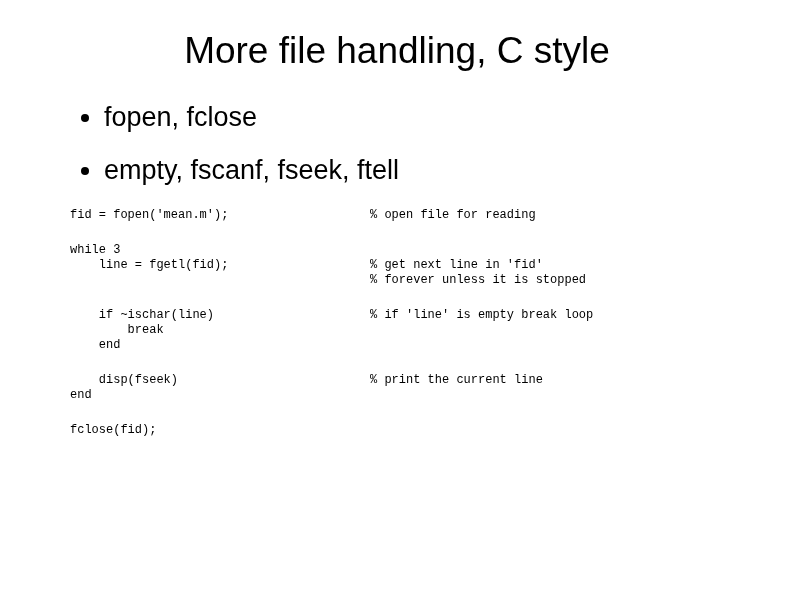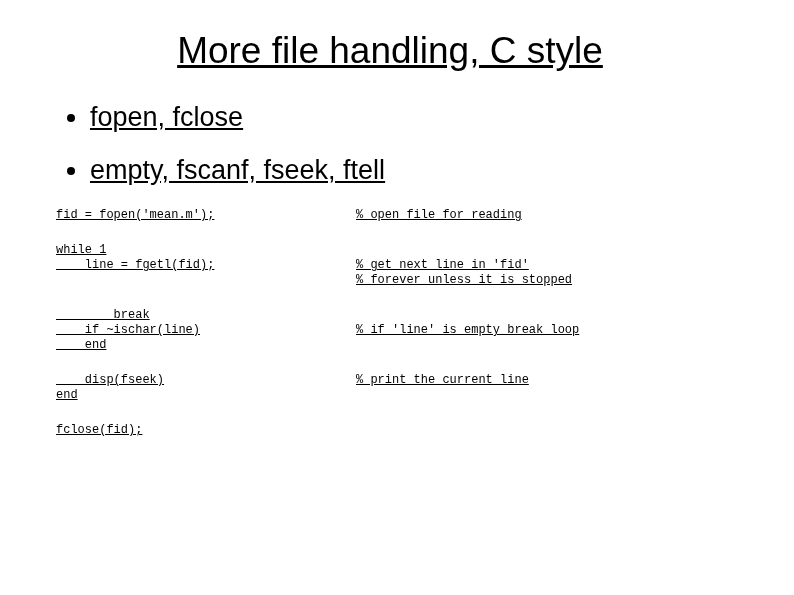--- a/index.html
+++ b/index.html
@@ -6,22 +6,21 @@
     margin: 0;
     padding: 0;
     background: #fff;
     width: 794px;
     height: 595px;
     font-family: Arial, Helvetica, sans-serif;
     color: #000;
   }
   .slide {
     box-sizing: border-box;
-    padding: 30px 70px 30px 56px;
-    text-decoration: underline;
+    padding: 30px 70px 30px 70px;
   }
   .title {
     font-size: 37px;
     text-align: center;
     margin: 0 0 30px 0;
     font-weight: normal;
   }
   ul.bullets {
     list-style: disc;
     padding-left: 34px;
@@ -61,38 +60,38 @@
     <li>empty, fscanf, fseek, ftell</li>
   </ul>
 
   <div class="code">
     <div class="row">
       <div class="col-left">fid = fopen('mean.m');</div>
       <div class="col-right">% open file for reading</div>
     </div>
     <div class="gap-lg"></div>
     <div class="row">
-      <div class="col-left">while 1</div>
+      <div class="col-left">while 3</div>
     </div>
     <div class="row">
       <div class="col-left">    line = fgetl(fid);</div>
       <div class="col-right">% get next line in 'fid'</div>
     </div>
     <div class="row">
       <div class="col-left"></div>
       <div class="col-right">% forever unless it is stopped</div>
     </div>
     <div class="gap-lg"></div>
     <div class="row">
+      <div class="col-left">    if ~ischar(line)</div>
+      <div class="col-right">% if 'line' is empty break loop</div>
+    </div>
+    <div class="row">
       <div class="col-left">        break</div>
       <div class="col-right"></div>
-    </div>
-    <div class="row">
-      <div class="col-left">    if ~ischar(line)</div>
-      <div class="col-right">% if 'line' is empty break loop</div>
     </div>
     <div class="row">
       <div class="col-left">    end</div>
       <div class="col-right"></div>
     </div>
     <div class="gap-lg"></div>
     <div class="row">
       <div class="col-left">    disp(fseek)</div>
       <div class="col-right">% print the current line</div>
     </div>

